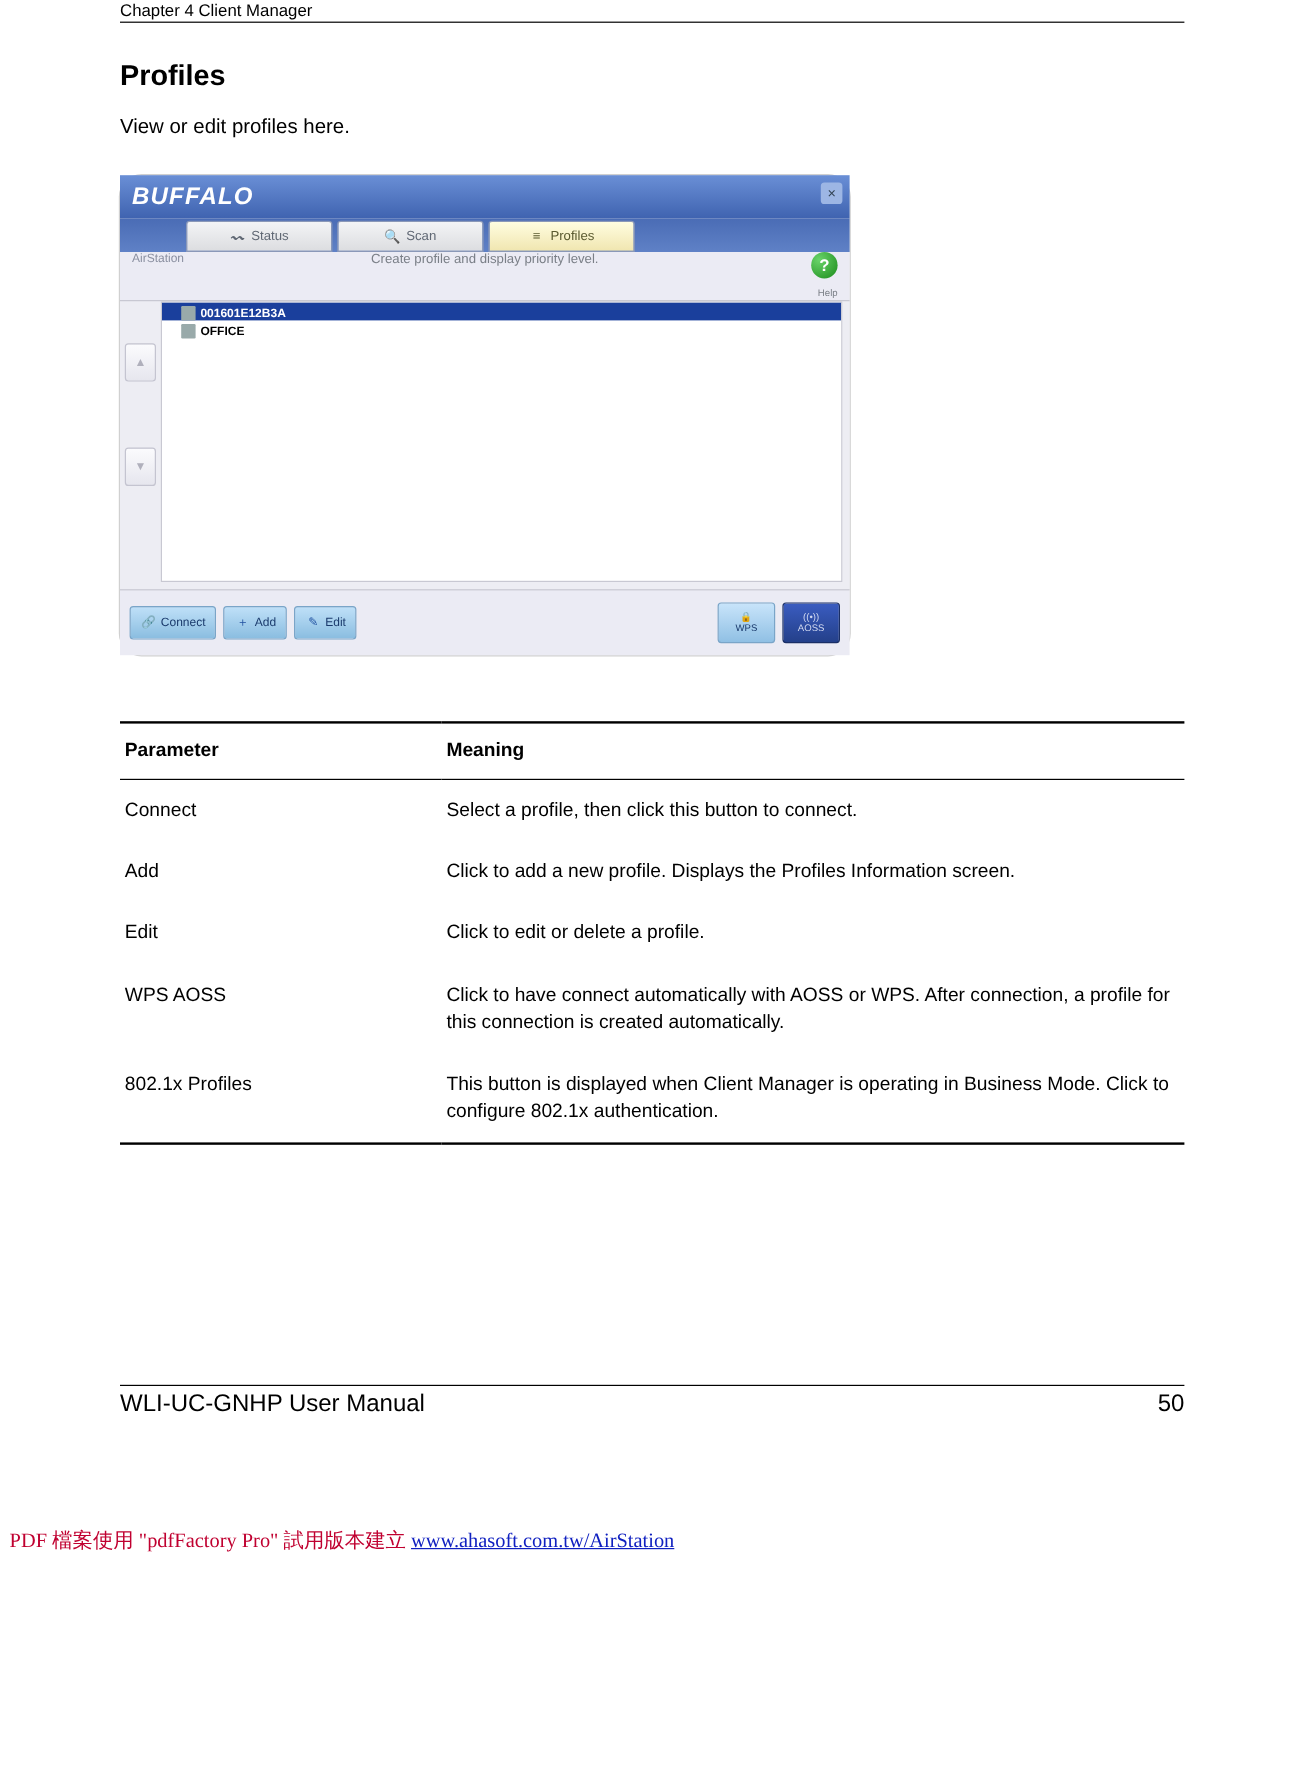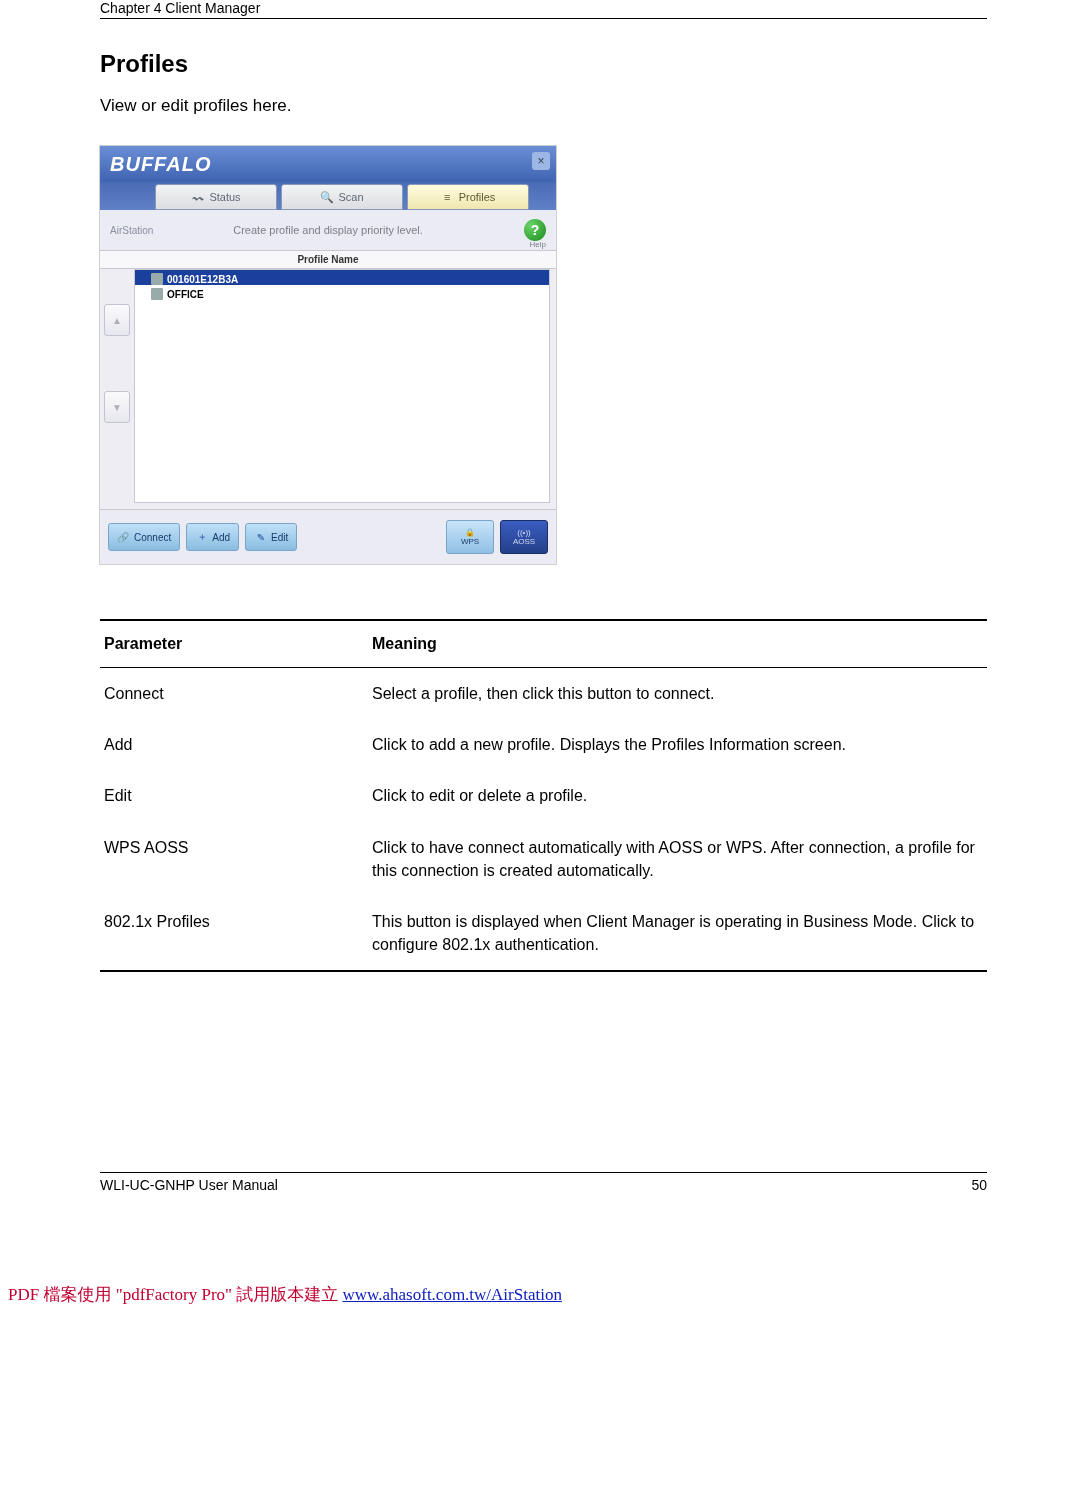--- a/index.html
+++ b/index.html
@@ -25,24 +25,25 @@
     font-weight: bold;
     margin-bottom: 18px;
   }
   .section-intro {
     font-size: 17px;
     margin-bottom: 30px;
   }
 
   
   .app-window {
-    width: 456px;
+    width: 608px;
     background: #f0f0f0;
     margin-bottom: 55px;
     box-shadow: 0 0 0 1px #d0d0d0;
+    border-radius: 18px;
   }
   .titlebar {
     height: 36px;
     background: linear-gradient(#6a8fd6, #3f63b0);
     position: relative;
     display: flex;
     align-items: center;
     padding-left: 10px;
   }
   .logo {
@@ -97,21 +98,21 @@
     display: inline-flex;
     align-items: center;
     justify-content: center;
     font-size: 11px;
   }
   .subheader {
     height: 40px;
     background: #ebebf4;
     border-bottom: 1px solid #c8c8d2;
     display: flex;
-    align-items: center;
+    align-items: flex-start;
     padding: 0 10px;
     font-size: 11px;
     color: #7a7f87;
     position: relative;
   }
   .brand-mini {
     font-size: 10px;
     color: #8a8fa0;
     margin-right: 30px;
   }
@@ -277,21 +278,21 @@
     vertical-align: top;
     padding: 14px 4px;
     line-height: 1.45;
   }
   .param-table td:first-child { width: 260px; }
 
   .page-footer {
     margin-top: 200px;
     border-top: 1px solid #000;
     padding-top: 4px;
-    font-size: 14px;
+    font-size: 20px;
     display: flex;
     justify-content: space-between;
   }
   .pdf-watermark {
     margin-top: 60px;
     padding-left: 8px;
     font-size: 17px;
     color: #c00030;
     font-family: "Times New Roman", serif;
   }
@@ -328,21 +329,20 @@
       </div>
     </div>
 
     <div class="subheader">
       <span class="brand-mini">AirStation</span>
       <span class="subheader-text">Create profile and display priority level.</span>
       <span class="help-icon">?</span>
       <span class="help-label">Help</span>
     </div>
 
-    <div class="list-title">Profile Name</div>
 
     <div class="profile-list-area">
       <div class="updown-col">
         <div class="ud-btn">▲</div>
         <div class="ud-btn">▼</div>
       </div>
       <div class="profile-list">
         <div class="profile-row selected">
           <span class="row-icon"></span>
           <span>001601E12B3A</span>

